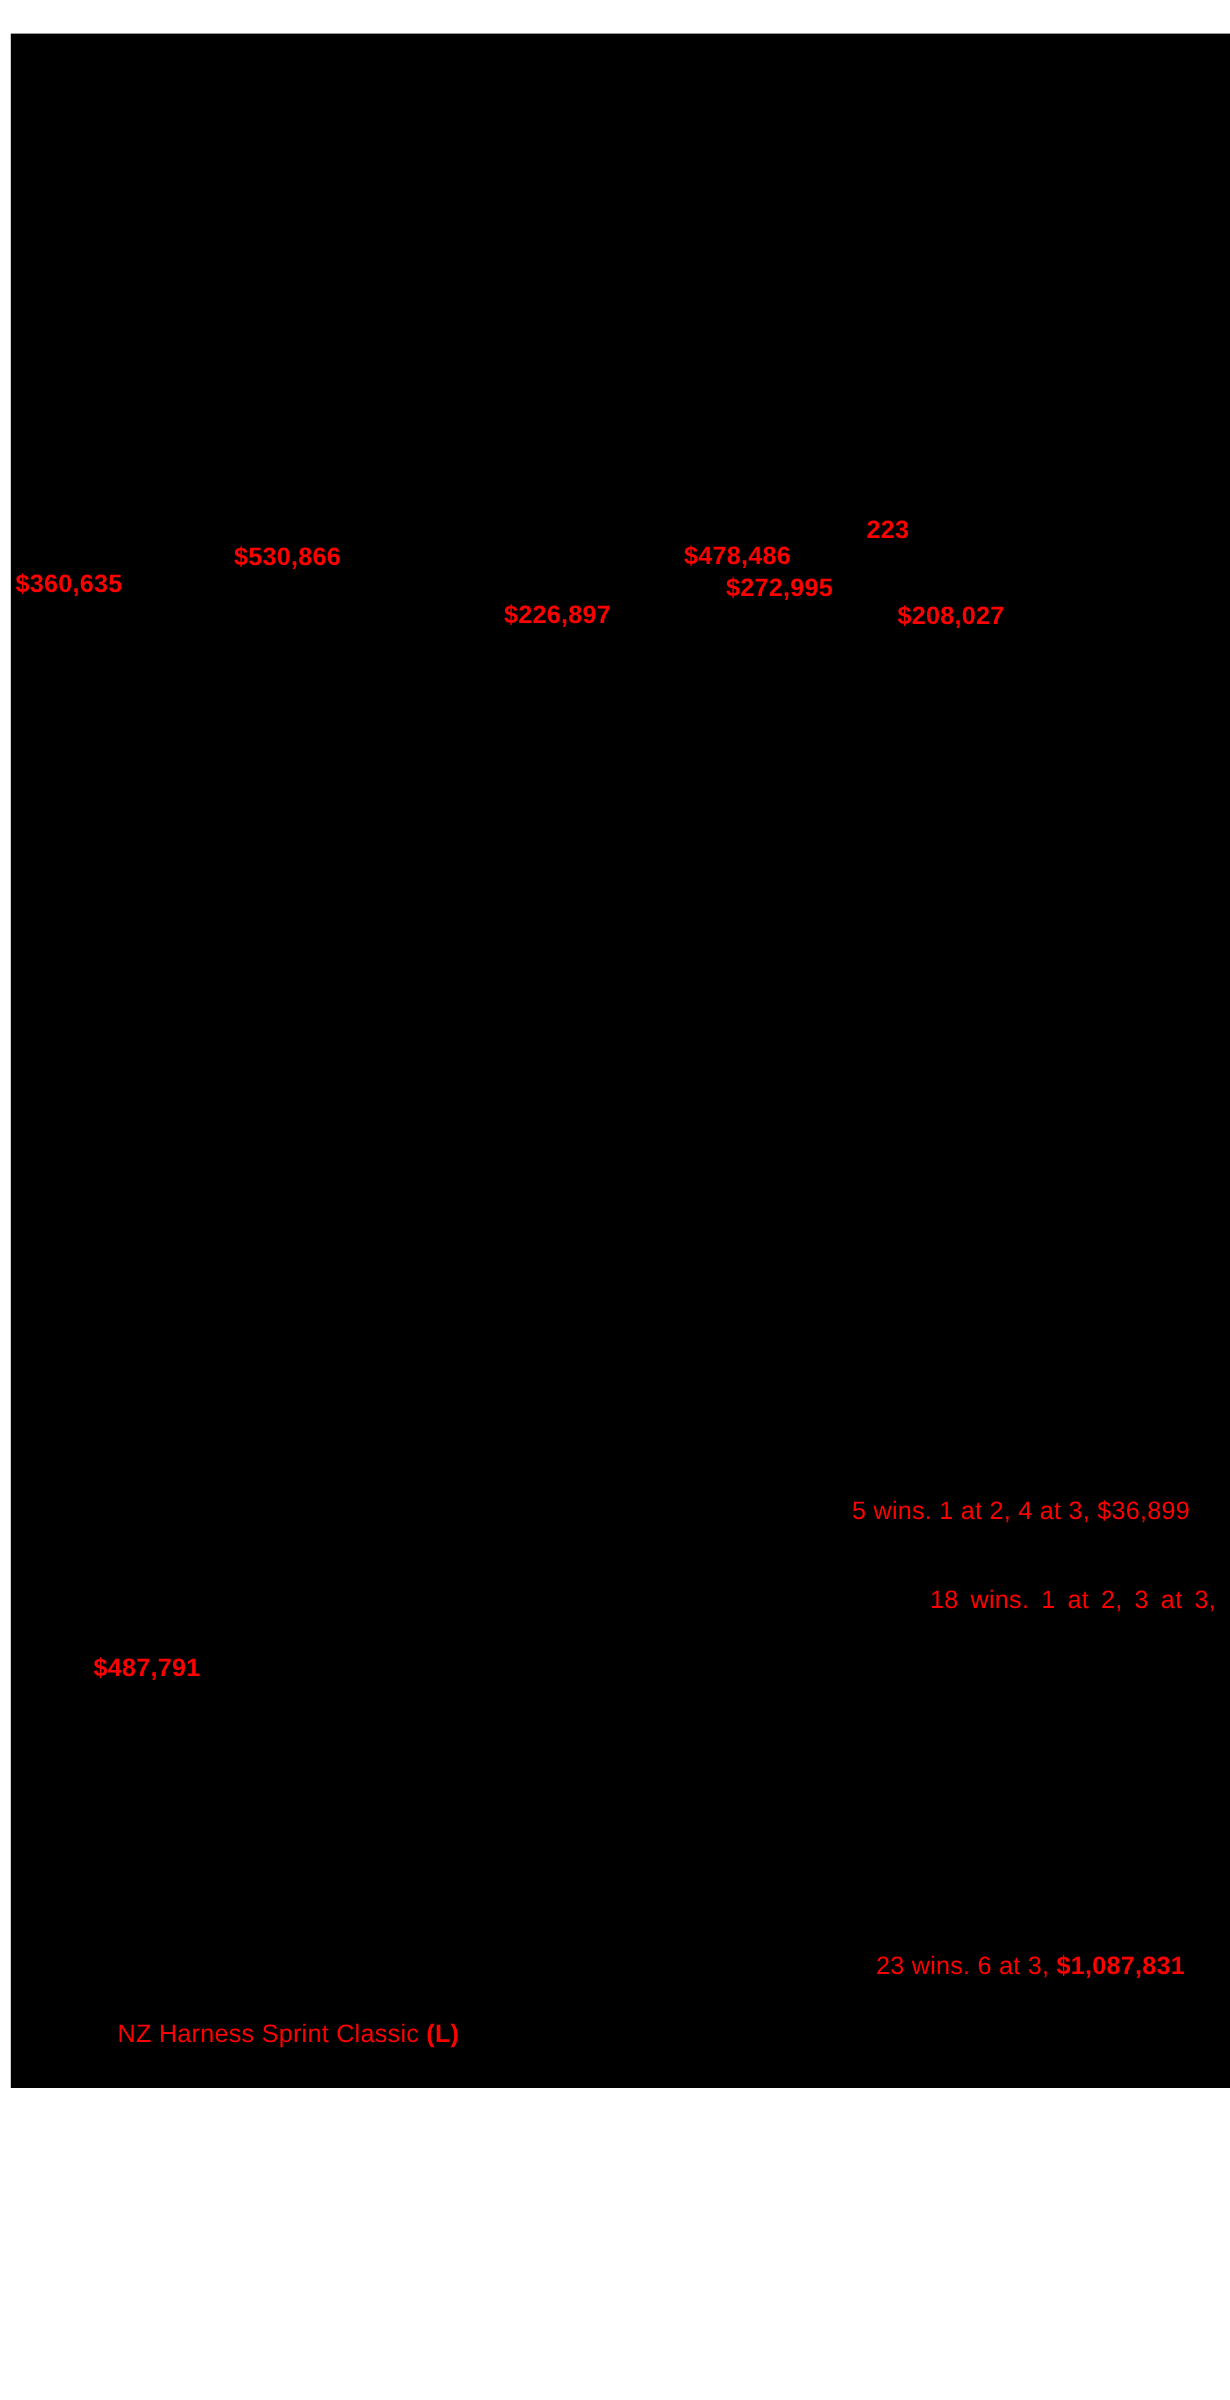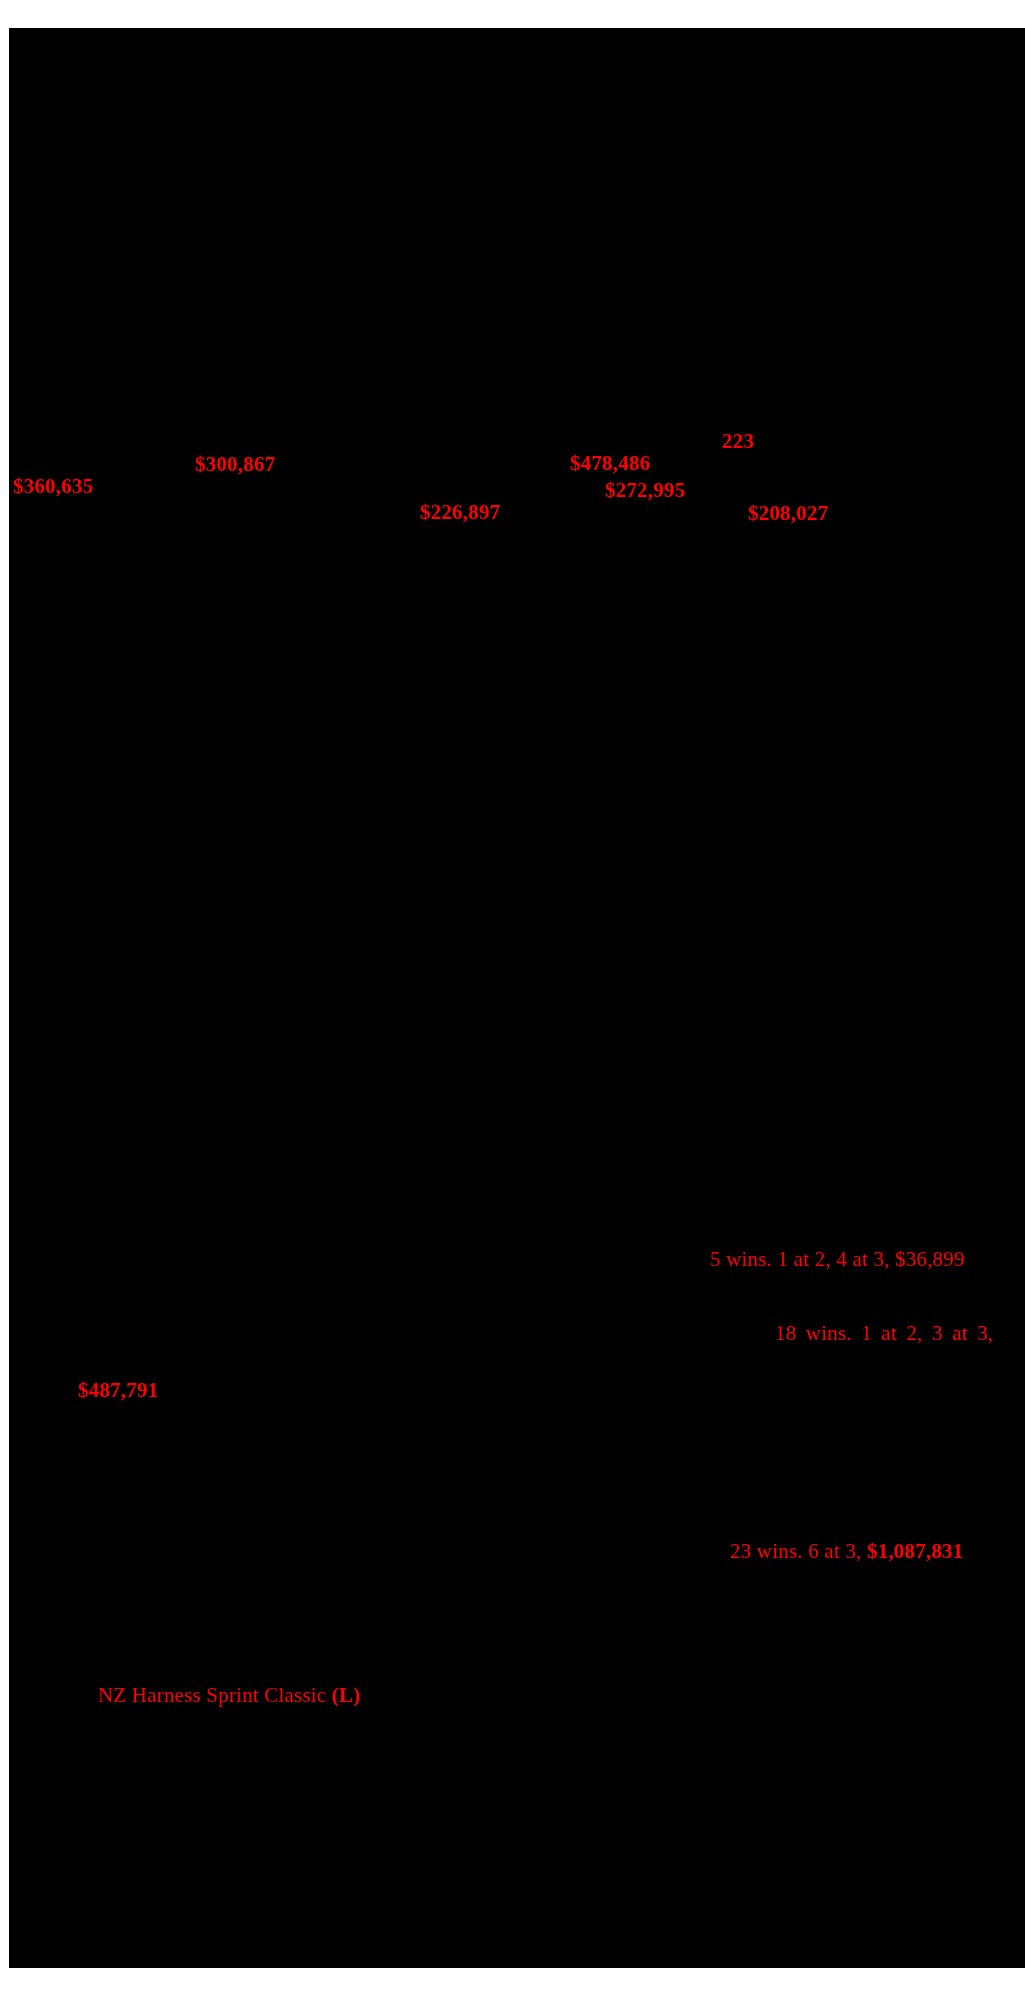--- a/index.html
+++ b/index.html
@@ -12,57 +12,56 @@
     height: 2000px;
     position: relative;
     font-family: "Liberation Sans", sans-serif;
     overflow: hidden;
   }
   .page {
     position: absolute;
     left: 9px;
     top: 28px;
     width: 1016px;
-    height: 1940px;
+    height: 1712px;
     background: var(--page_bg, #000000);
-    font-family: Liberation Serif, serif;
   }
   .hl {
     position: absolute;
     color: var(--highlight, #ff0000);
     font-size: 21px;
     line-height: 1;
     white-space: nowrap;
     letter-spacing: 0.2px;
   }
   .bold { font-weight: bold; }
   .justified { word-spacing: 4px; text-align: right; }
 </style>
 </head>
 <body>
 
 <div class="page">
 
   <span class="hl bold" style="left:713px; top:403px;">223</span>
 
-  <span class="hl bold" style="left:186px; top:426px;">$300,867</span>
+  <span class="hl bold" style="left:186px; top:426px;">$530,866</span>
 
   <span class="hl bold" style="left:561px; top:425px;">$478,486</span>
 
   <span class="hl bold" style="left:4px; top:448px;">$360,635</span>
 
   <span class="hl bold" style="left:596px; top:452px;">$272,995</span>
 
   <span class="hl bold" style="left:411px; top:474px;">$226,897</span>
 
   <span class="hl bold" style="left:739px; top:475px;">$208,027</span>
 
   <span class="hl" style="left:701px; top:1221px;">5 wins. 1 at 2, 4 at 3, $36,899</span>
 
   <span class="hl justified" style="left:766px; top:1295px;">18 wins. 1 at 2, 3 at 3,</span>
 
   <span class="hl bold" style="left:69px; top:1352px;">$487,791</span>
 
-  <span class="hl" style="left:721px; top:1513px;"><span>23 wins. 6 at 3, </span><span class="bold">$1,087,831</span></span>
+  <span class="hl" style="left:721px; top:1600px;"><span>23 wins. 6 at 3, </span><span class="bold">$1,087,831</span></span>
 
   <span class="hl" style="left:89px; top:1657px;"><span>NZ Harness Sprint Classic </span><span class="bold">(L)</span></span>
 
 </div>
 
 </body></html>

